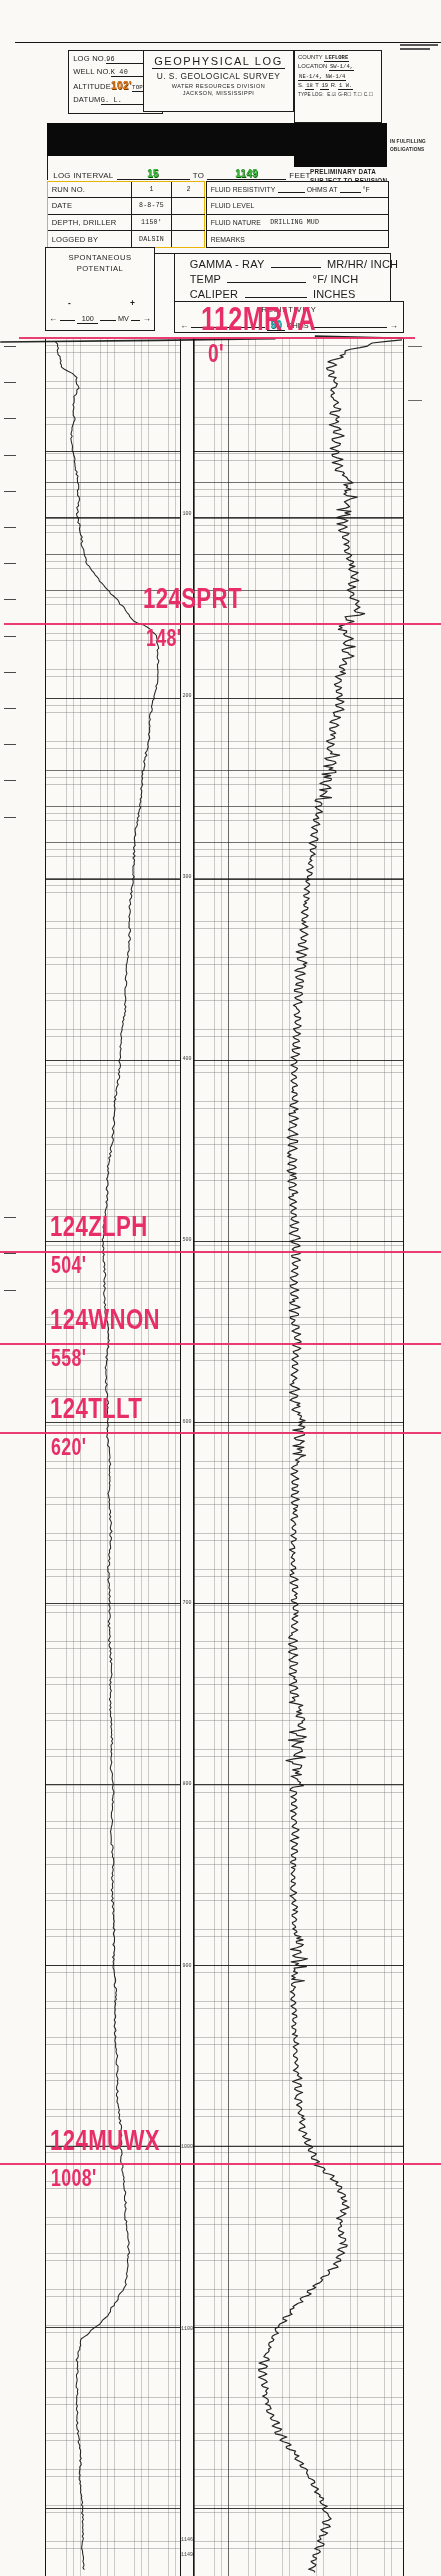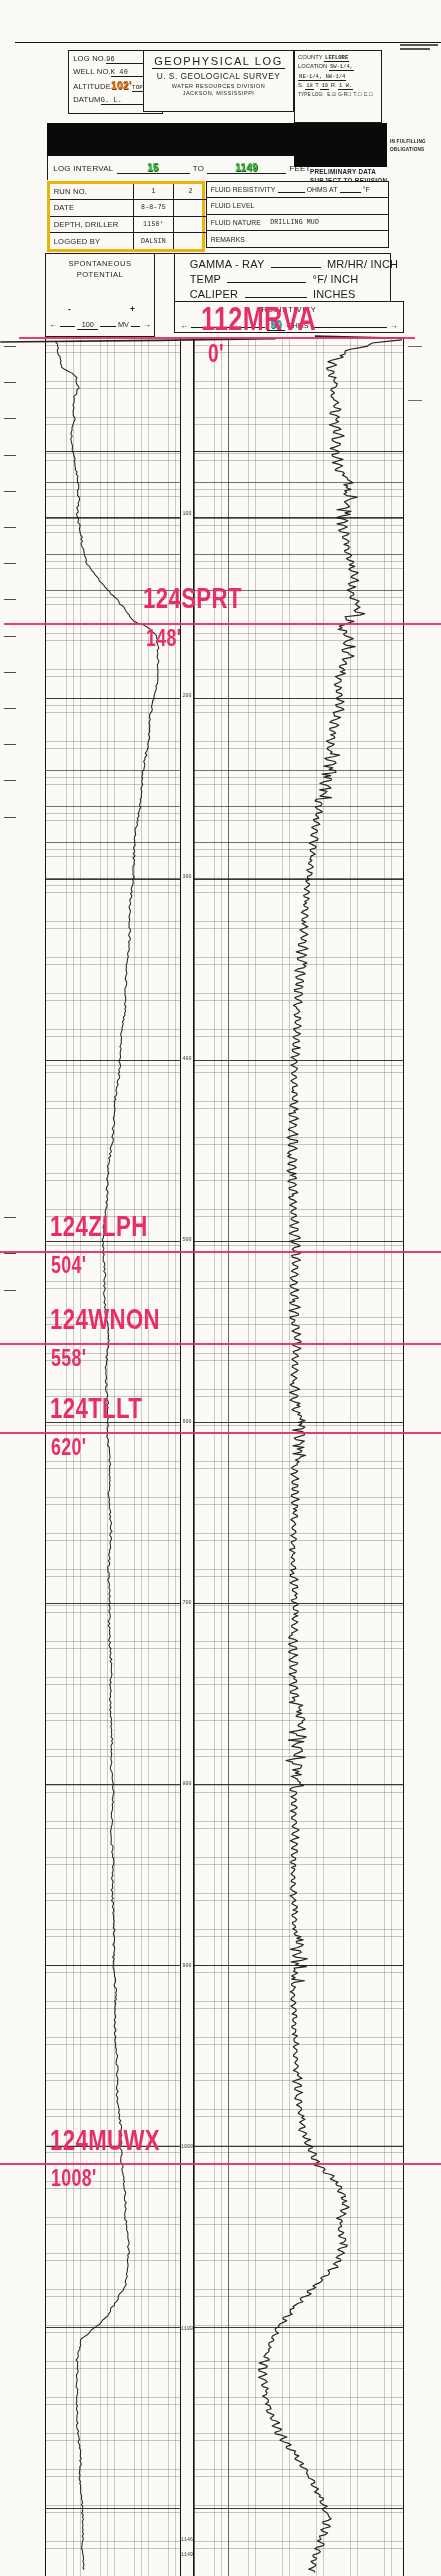--- a/index.html
+++ b/index.html
@@ -23,39 +23,39 @@
   #loc-box .lrow{margin-bottom:2.6px;white-space:nowrap;}
   #loc-box .mono{font-size:5.5px;}
   .u{border-bottom:0.5px solid #1c1c1c;padding:0 1px;}
   #type-log-row{font-size:4.7px;white-space:nowrap;margin-top:2.1px;letter-spacing:0.1px;}
   #corner-stamp{left:400px;top:44px;width:38px;height:13.6px;}
   #corner-stamp i{display:block;height:2.1px;background:#555;margin-bottom:1.6px;}
   .redact{position:absolute;background:#0a0a0a;}
   #fulfill{left:390px;top:138px;width:50px;font-size:4.7px;font-weight:bold;letter-spacing:0.2px;line-height:7.9px;}
   #prelim{left:310px;top:167px;width:100px;font-size:6.3px;font-weight:bold;letter-spacing:0.3px;line-height:9px;}
   #interval-row{left:47px;top:156px;width:289px;height:24px;border-left:1px solid #1c1c1c;
-     display:flex;align-items:center;font-size:7.9px;letter-spacing:0.3px;white-space:nowrap;padding-left:5.2px;box-sizing:border-box;}
+     display:flex;align-items:flex-end;font-size:7.9px;letter-spacing:0.3px;white-space:nowrap;padding-left:5.2px;box-sizing:border-box;}
   .blank{display:inline-block;border-bottom:0.8px solid #1c1c1c;text-align:center;}
   .hl-green{color:#3cb83c;font-weight:bold;font-size:10px;text-shadow:0 0 0.5px #0c5c0c,0.5px 0.5px 0 #0c5c0c;}
   .hl-orange{color:#e07818;font-weight:bold;font-size:10px;text-shadow:0 0 0.5px #7a3c00,0.5px 0.5px 0 #7a3c00;letter-spacing:0.5px;}
   .hl-cyan{color:#2fbdbd;font-weight:bold;font-size:10px;text-shadow:0 0 0.5px #0e6b6b,0.5px 0.5px 0 #0e6b6b;}
   
-  #run-table{left:47px;top:181px;width:158px;border:3px solid #eab308;background:#fbfaf6;
+  #run-table{left:47px;top:181px;width:158px;border:1px solid #eab308;background:#fbfaf6;
      display:grid;grid-template-columns:84px 40px 33px;box-sizing:border-box;}
   #run-table .cell{border-bottom:1px solid #1c1c1c;border-right:1px solid #1c1c1c;height:16.3px;
      display:flex;align-items:center;padding-left:3.7px;font-size:7.6px;letter-spacing:0.2px;box-sizing:border-box;}
   #run-table .cell.last-col{border-right:none;}
   #run-table .cell.last-row{border-bottom:none;}
   #run-table .cell.v{font-family:"Liberation Mono",monospace;font-size:6.6px;justify-content:center;padding-left:0;}
   #fluid-table{left:206px;top:181px;width:183px;border:1px solid #1c1c1c;background:#fbfaf6;box-sizing:border-box;}
   #fluid-table .frow{border-bottom:1px solid #1c1c1c;height:16.3px;display:flex;align-items:center;
      padding-left:3.7px;font-size:6.8px;letter-spacing:0.1px;white-space:nowrap;box-sizing:border-box;}
   #fluid-table .frow:last-child{border-bottom:none;}
   
-  #sp-head{left:45px;top:253px;width:110px;height:84px;}
+  #sp-head{left:45px;top:247px;width:110px;height:84px;}
   #sp-title{text-align:center;font-size:7.6px;letter-spacing:0.5px;margin-top:5.2px;line-height:10.5px;}
   #sp-sign{position:absolute;top:50px;left:0;width:100%;}
   #sp-sign .minus{position:absolute;left:22px;top:0;font-size:8.4px;font-weight:bold;}
   #sp-sign .plus{position:absolute;left:84px;top:0;font-size:8.4px;font-weight:bold;}
   #sp-scale{position:absolute;top:66px;left:3.1px;right:3.1px;font-size:7.3px;white-space:nowrap;display:flex;align-items:baseline;}
   #mini-col{left:155px;top:253px;width:19.4px;height:84px;border-top:1px solid #1c1c1c;border-bottom:1px solid #1c1c1c;background:#fbfaf6;}
   #gr-head{left:174px;top:253px;width:217px;height:49px;padding:4.2px 0 0 14.7px;font-size:11px;letter-spacing:0.2px;}
   #gr-head .grow{margin-bottom:3.1px;white-space:nowrap;}
   .blankline{display:inline-block;border-bottom:0.8px solid #1c1c1c;height:6.3px;}
   #res-head{left:174px;top:301px;width:230px;height:32px;}

